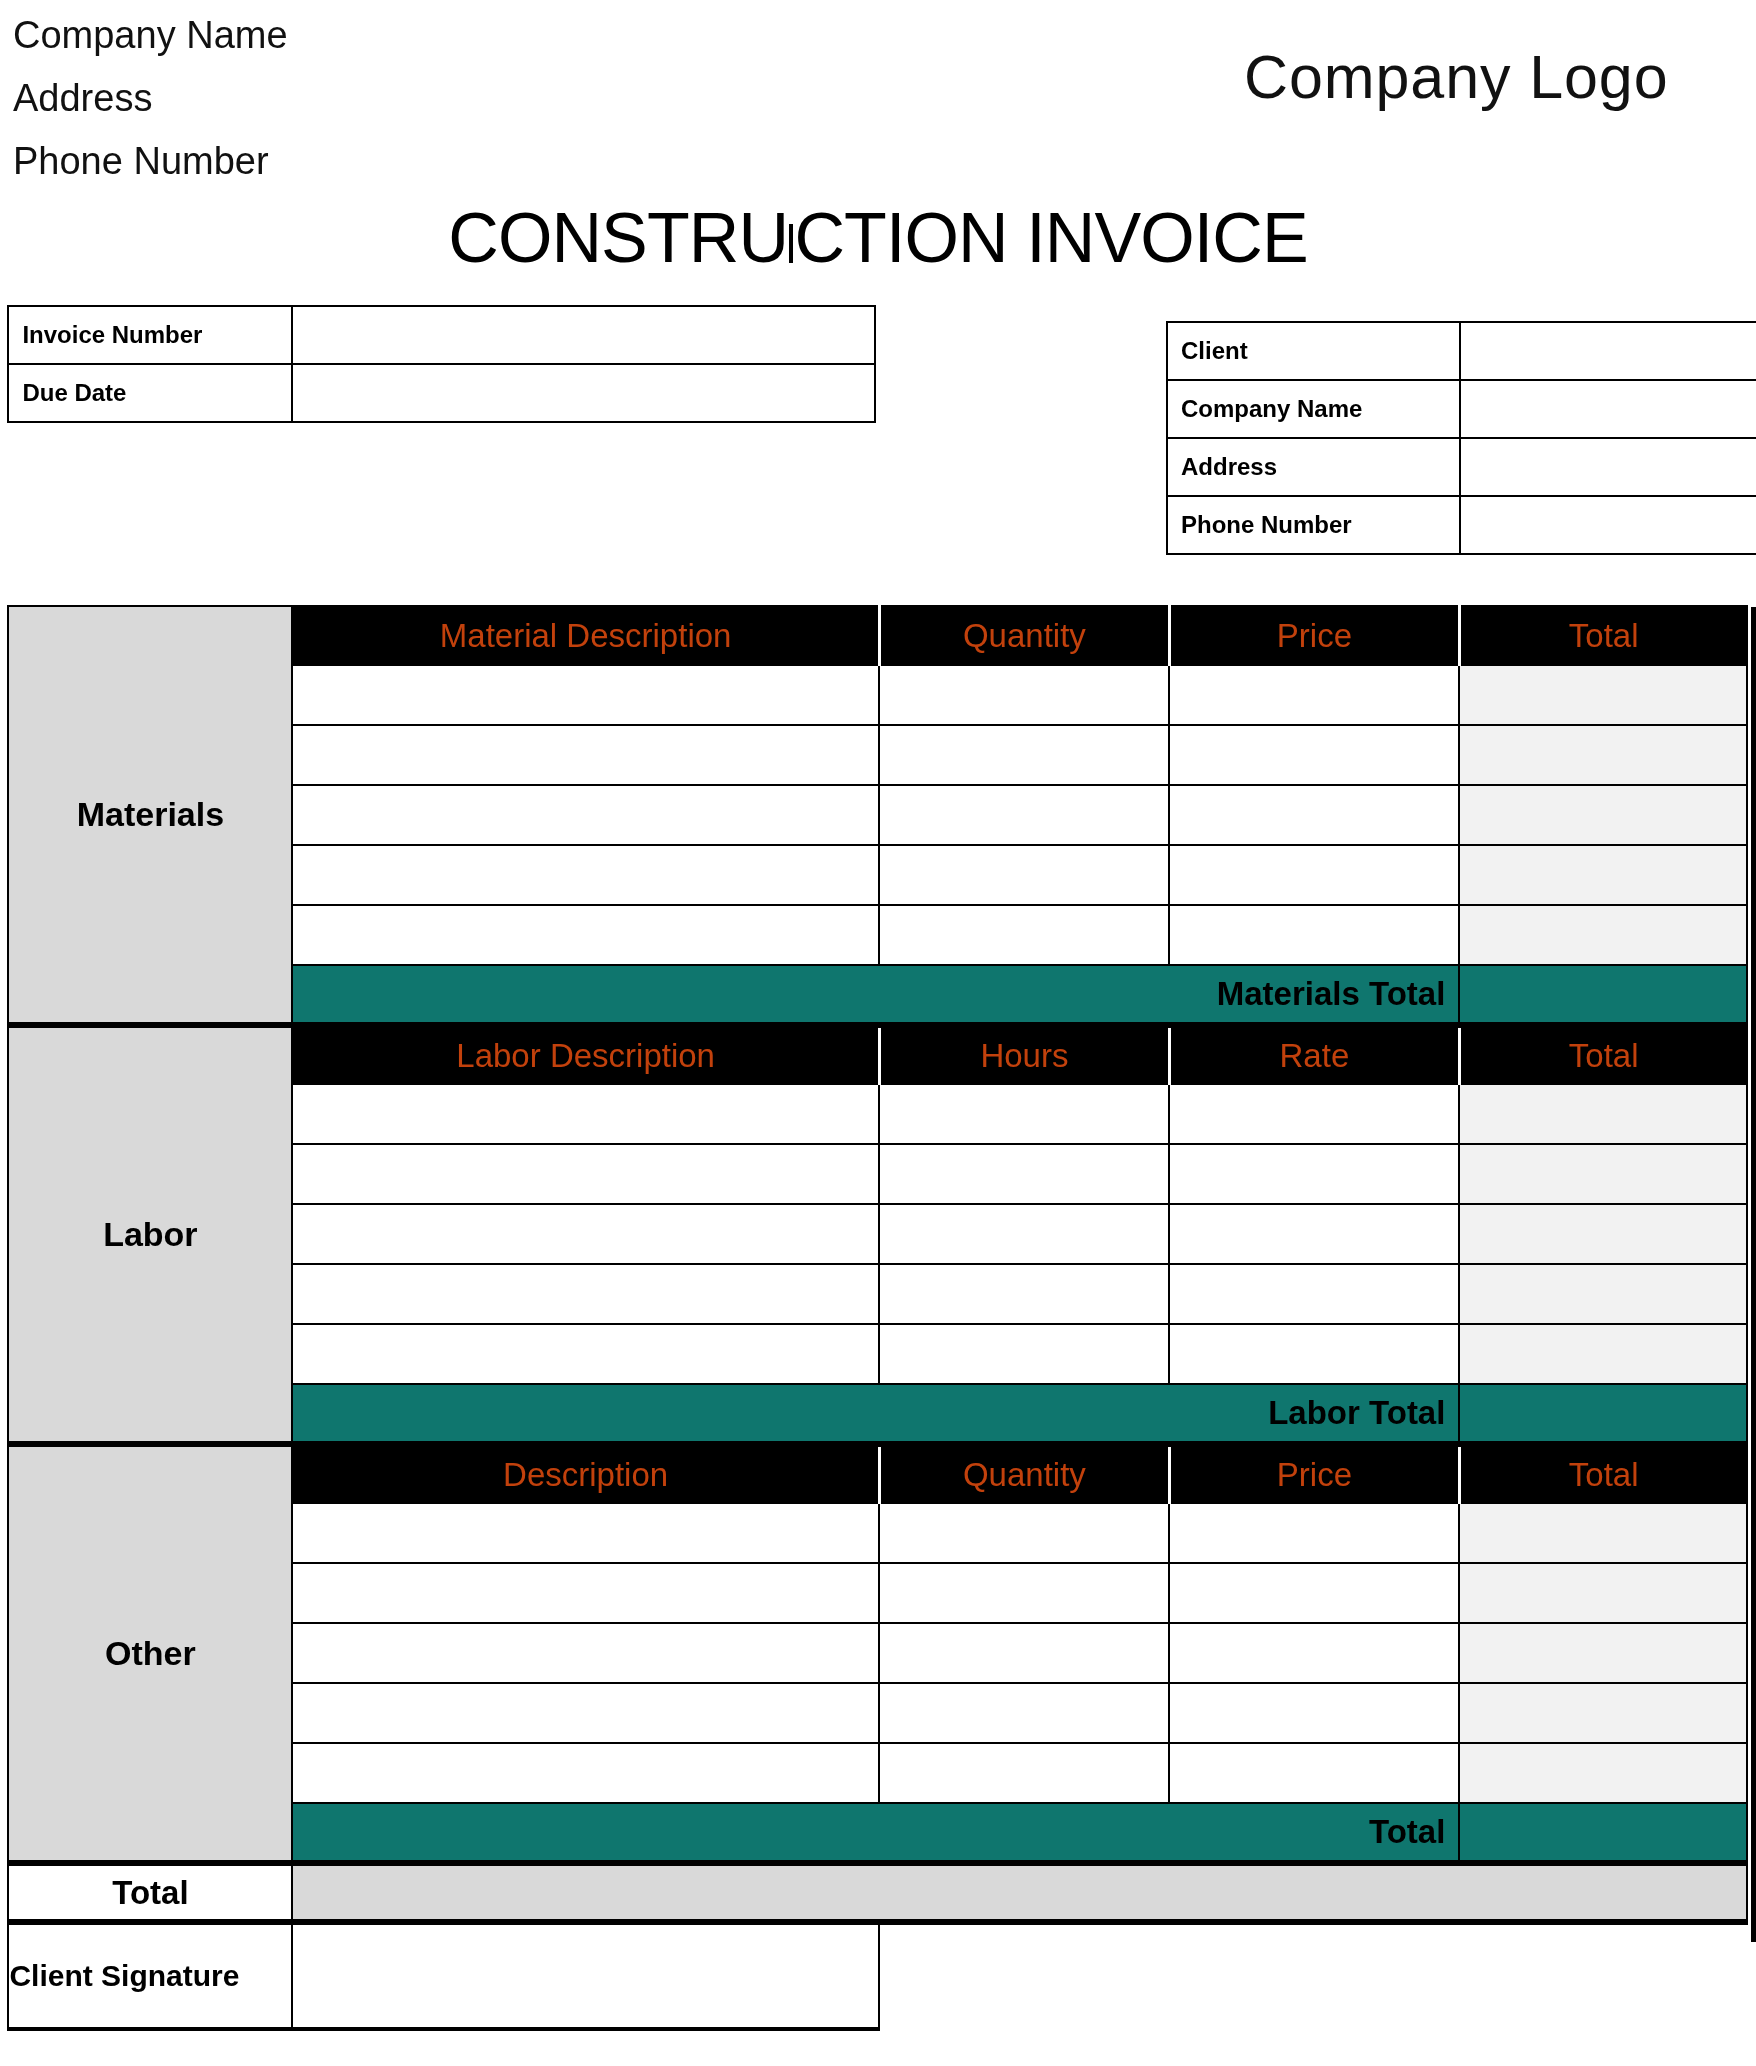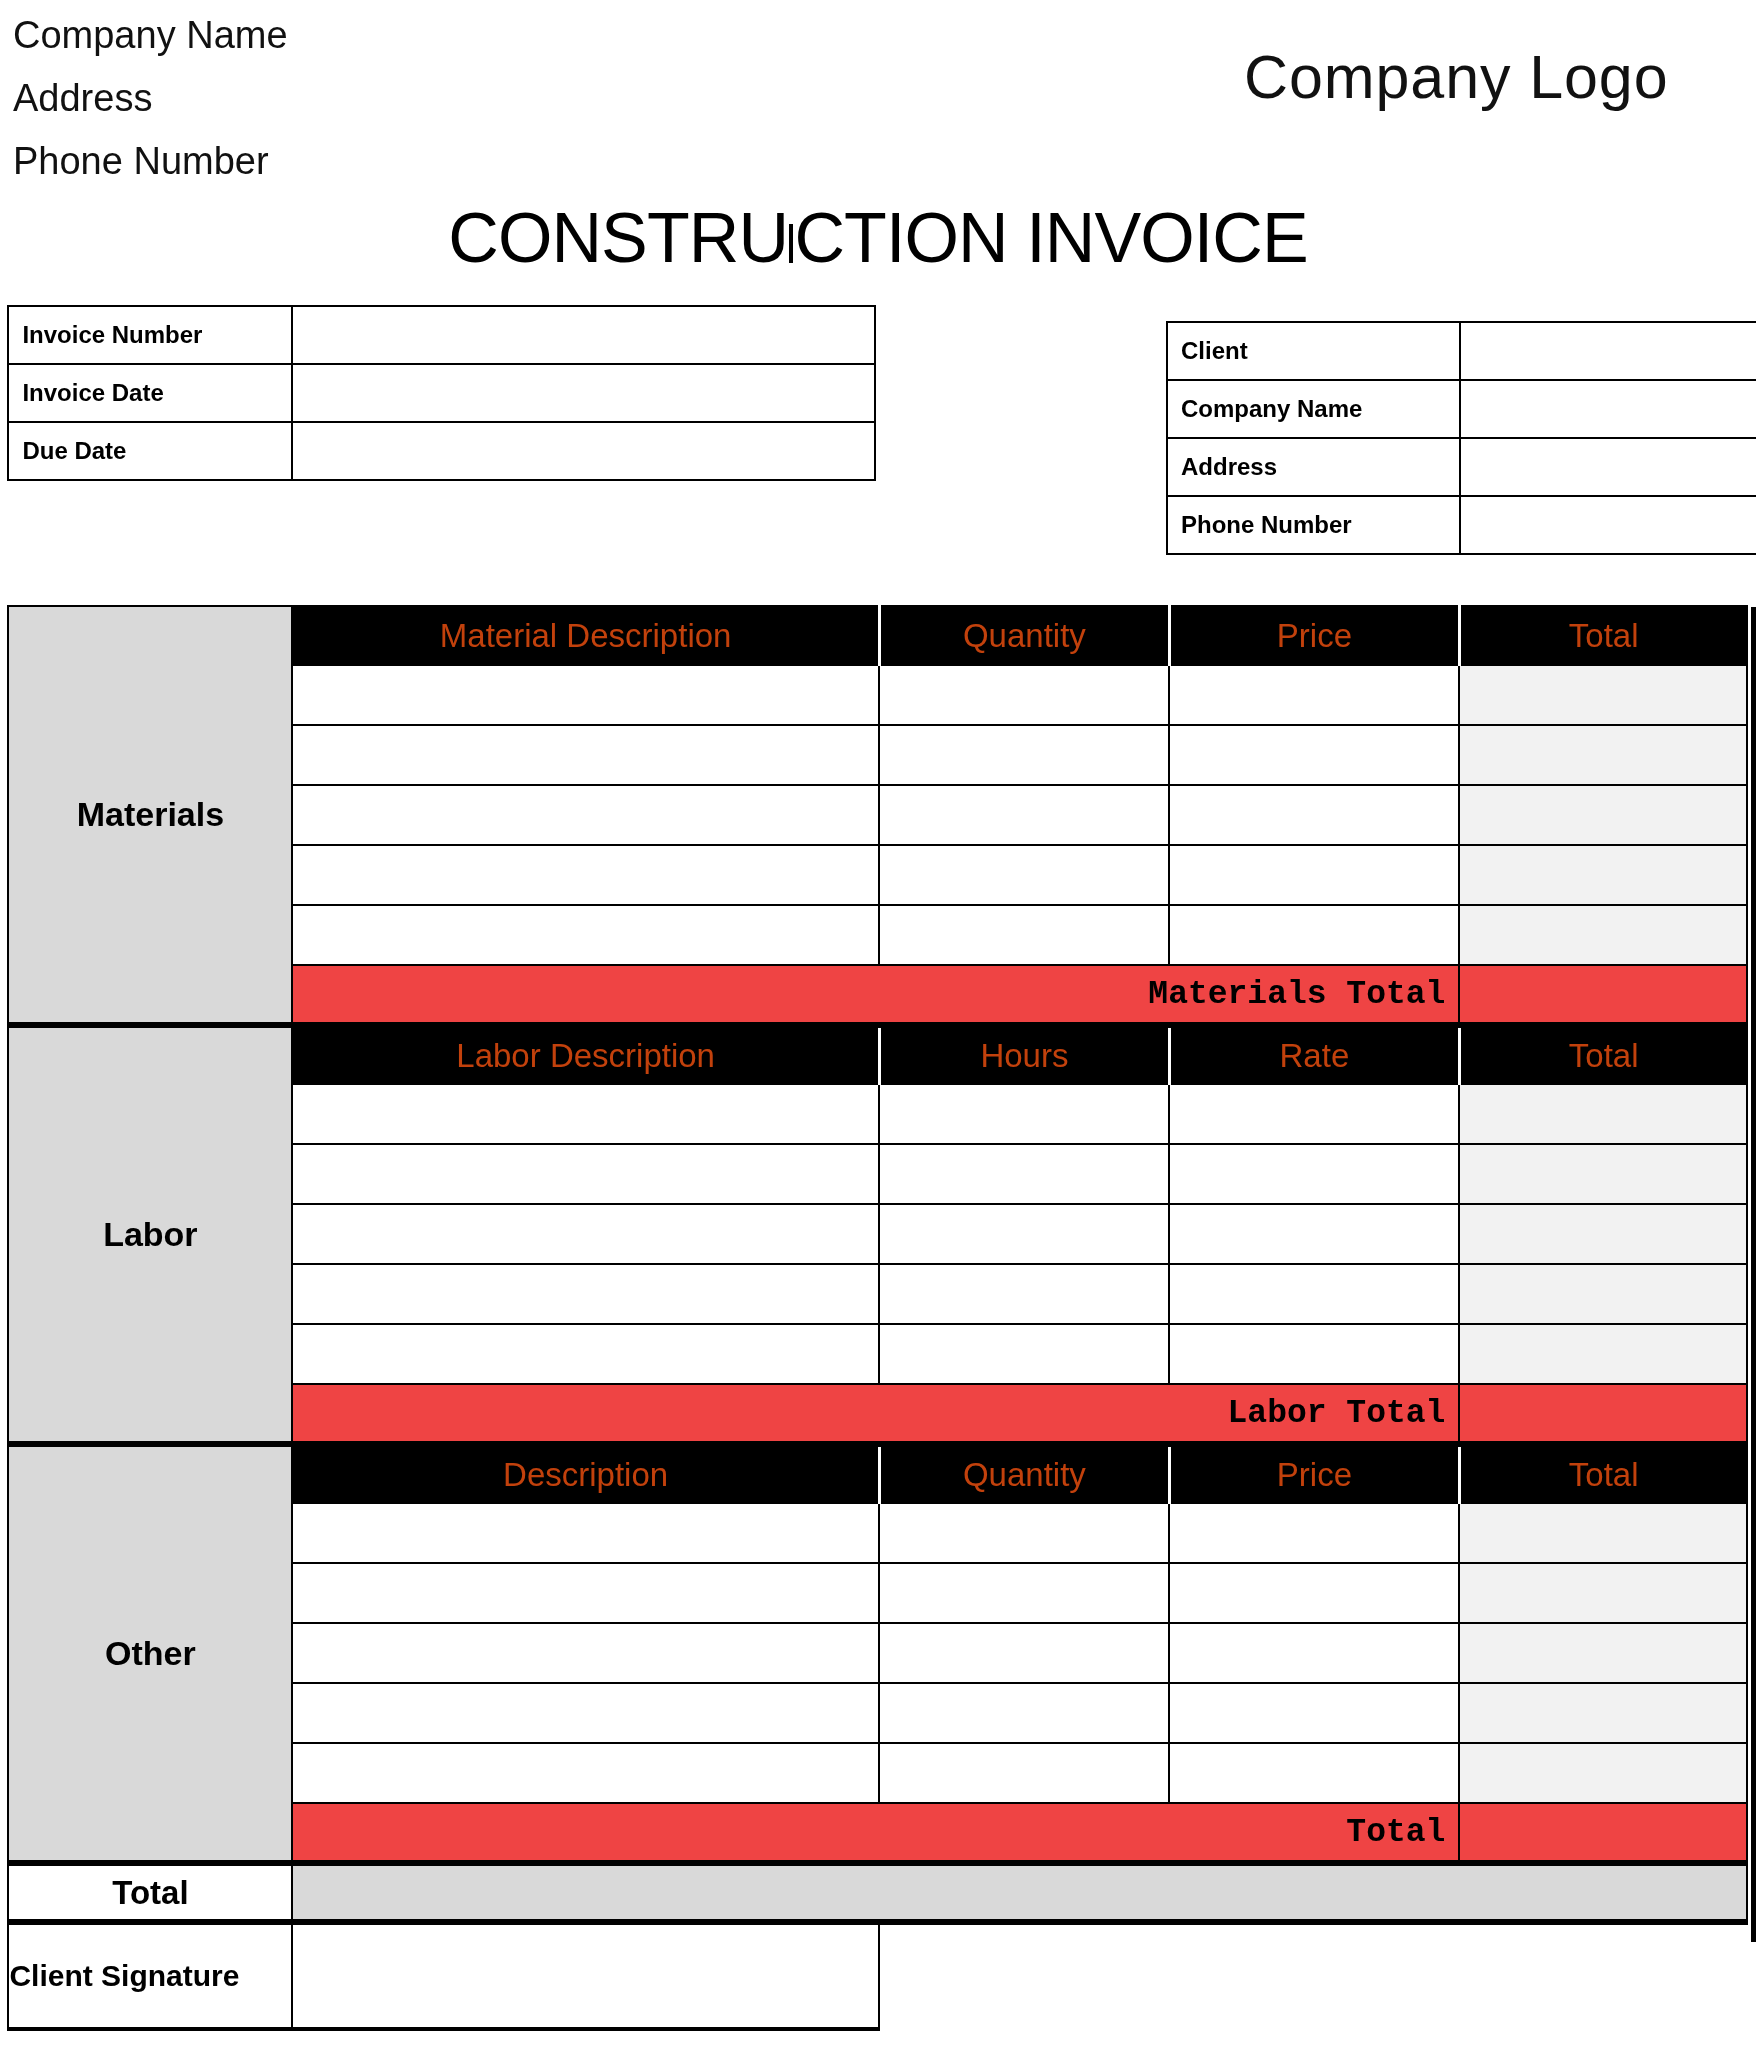--- a/index.html
+++ b/index.html
@@ -27,21 +27,21 @@
   .grid { position:absolute; left:7.4px; top:605px; width:1739px; }
   .grid td, .grid th { border:2.8px solid #000; overflow:hidden; }
   .header-row { height:59px; }
   .data-row { height:60px; }
   .total-row-tr { height:60px; }
   .hcell { background:#000; color:#c2410c; font-size:33px; font-weight:400; text-align:center; white-space:nowrap; }
   .hcell + .hcell { border-left:3.7px solid #fff; }
   .sec-label { background:#d9d9d9; font-weight:bold; font-size:34px; text-align:center; vertical-align:middle; }
   .dcell { background:#fff; }
   .tcol  { background:#f2f2f2; }
-  .total-row-tr td { background:#ef4444;font-family:Liberation Mono, monospace; }
+  .total-row-tr td { background:#0f766e; }
   .tmerge { text-align:right; font-weight:bold; font-size:33px; padding-right:13px; white-space:nowrap; }
   tbody.sep tr:first-child > * { border-top:6.5px solid #000; }
   .summary-row { height:59px; }
   .summary-row > td { border-top:6.5px solid #000; border-bottom:6.5px solid #000; }
   .sum-label { background:#fff; font-weight:bold; font-size:33px; text-align:center; }
   .sum-val { background:#d9d9d9; }
   .sig-row { height:107px; }
   .sig-row > td { border-bottom:4.6px solid #000; }
   .sig-label { background:#fff; font-weight:bold; font-size:30px; white-space:nowrap; }
   .sig-val { background:#fff; }
@@ -68,24 +68,20 @@
     <colgroup>
         <col style="width:284px">
         <col>
       </colgroup>
     <tbody>
         <tr>
       <td class="ilabel">Invoice Number</td>
       <td></td>
     </tr>
     <tr>
-      <td class="ilabel">Invoice Date</td>
-      <td></td>
-    </tr>
-    <tr>
       <td class="ilabel">Due Date</td>
       <td></td>
     </tr>
   </tbody>
     </table>
 
   <table class="info info-right">
     <colgroup>
         <col style="width:293px">
         <col>

